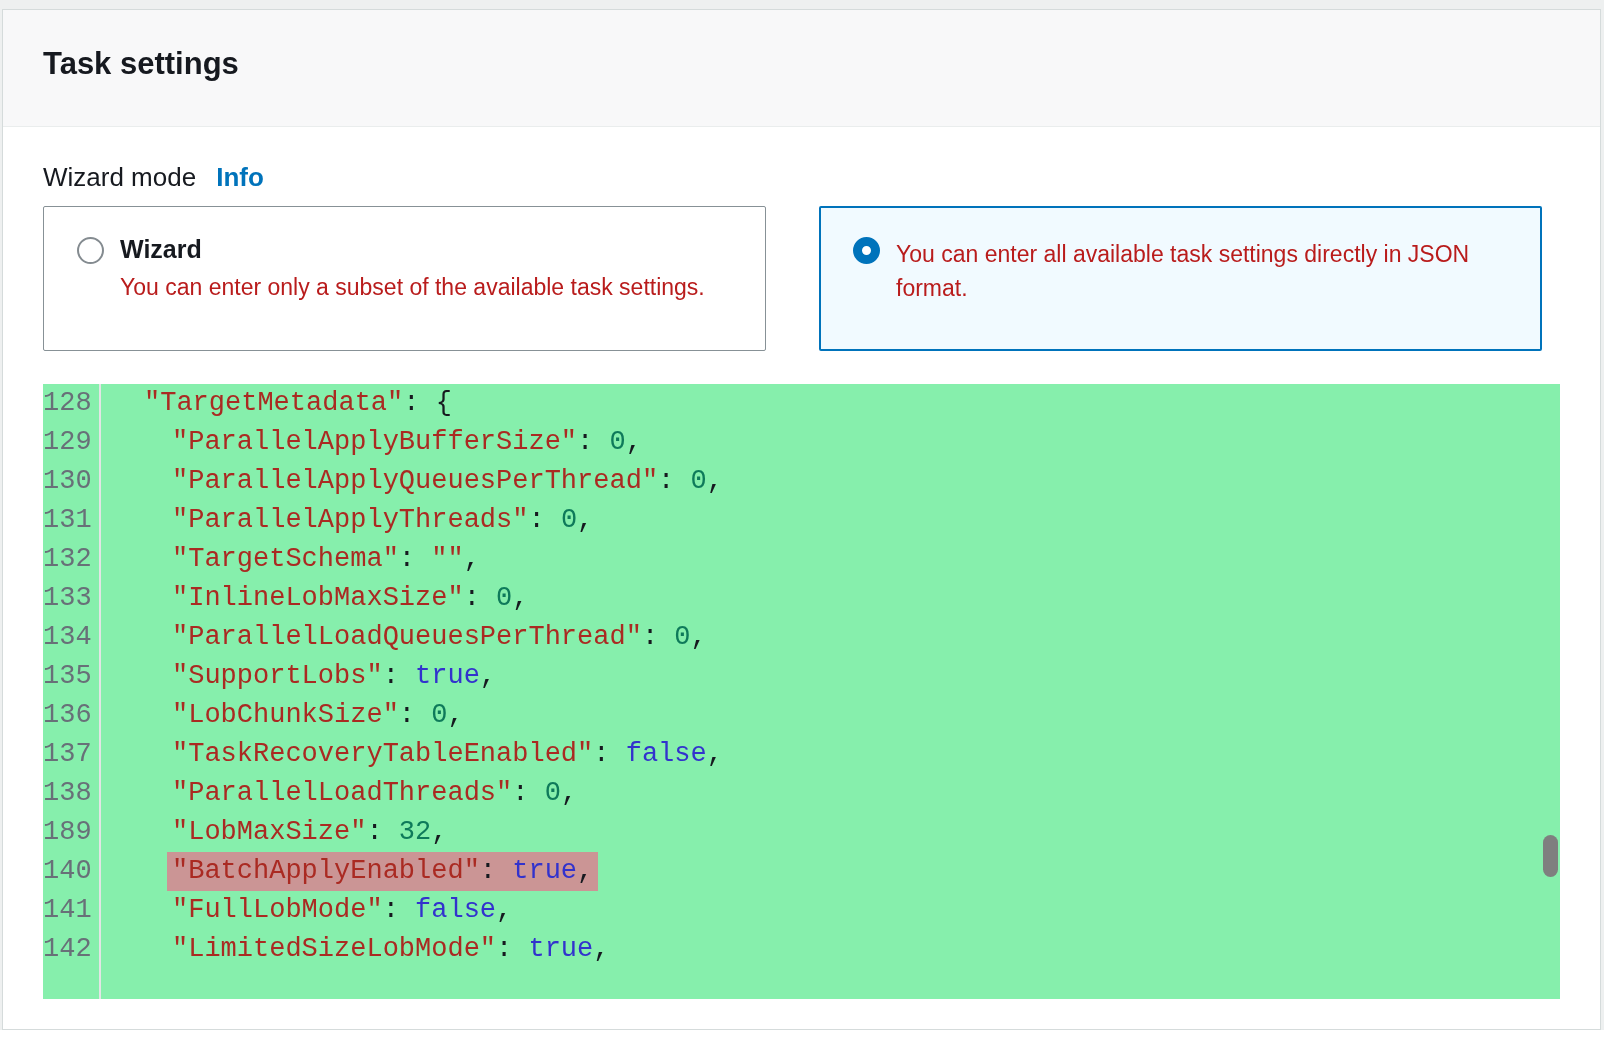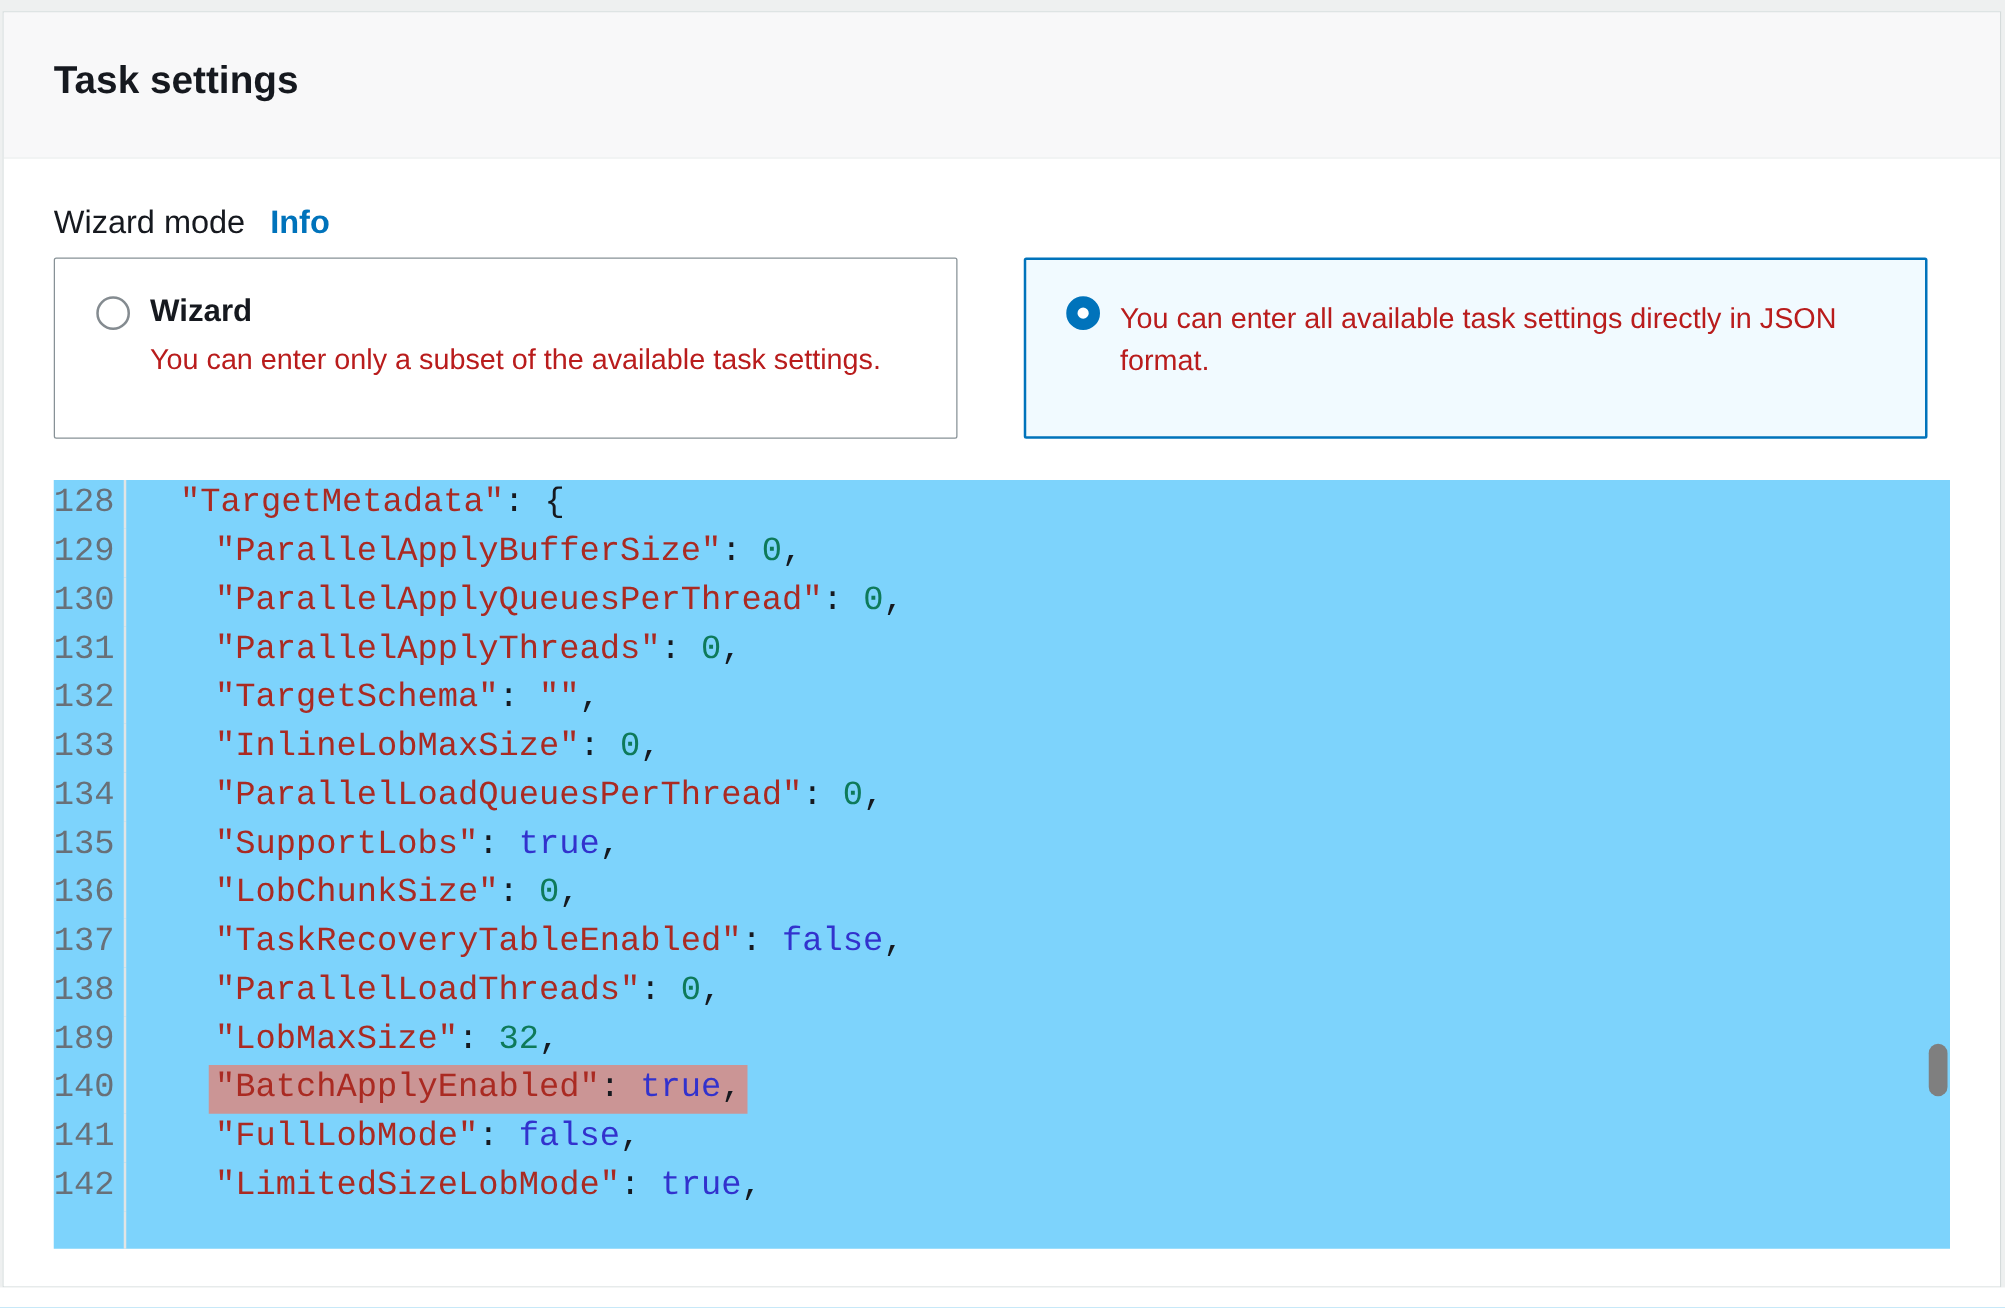--- a/index.html
+++ b/index.html
@@ -53,21 +53,21 @@
     border:2px solid #848b90;background:#fff;
   }
   .radio.checked{border:9px solid var(--accent);background:#fff;}
   .tile-text{margin-left:16px;}
   .tile-title{font-size:25px;line-height:33px;font-weight:700;color:#16191f;}
   .tile-desc{font-size:23px;line-height:34px;color:#b91c1c;margin-top:4px;max-width:622px;}
   .editor{
     margin-top:33px;
     font-family:"Liberation Mono", monospace;
     font-size:27px;
-    background:#7dd3fc;
+    background:#86efac;
   }
   .code-line{display:flex;height:39px;line-height:39px;white-space:pre;}
   .gutter{
     width:58px;padding-right:10px;flex:none;text-align:right;
     color:var(--line-number);border-right:2px solid #e2e5e5;
   }
   .code-content{flex:1;}
   .line-text{display:inline-block;}
   .line-text.hl{background:var(--hl);padding:0 5px;margin-left:-5px;}
   .tok-str{color:var(--tok-string);}

